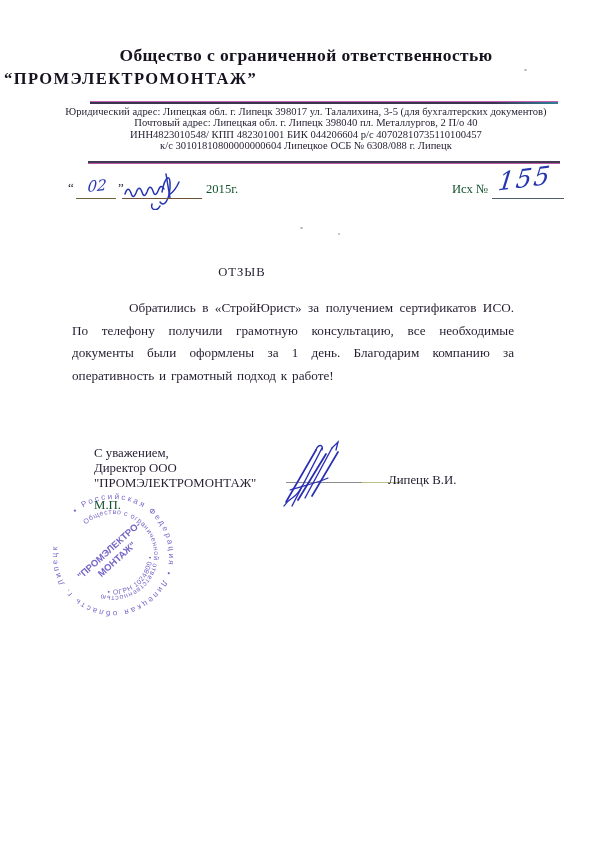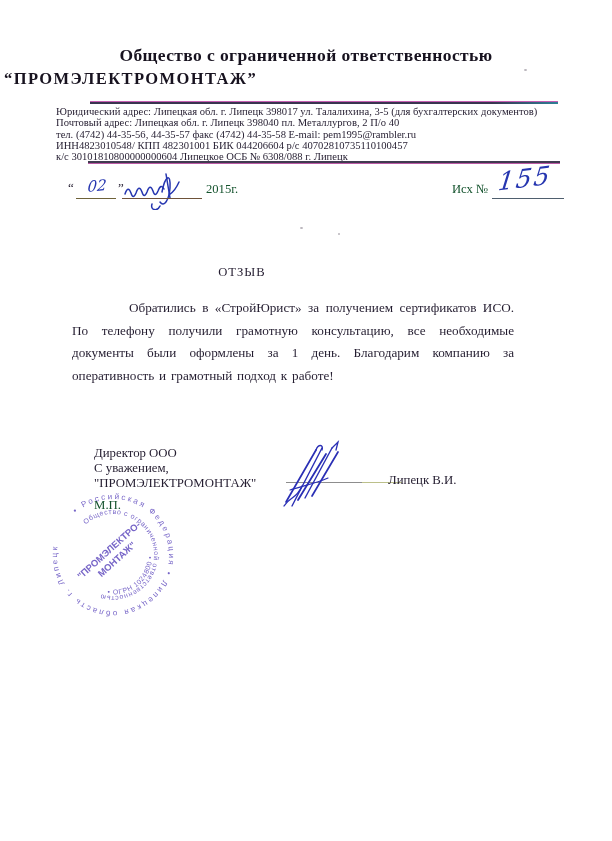--- a/index.html
+++ b/index.html
@@ -20,21 +20,21 @@
   .rule-top{
     position:absolute;top:87px;left:90px;width:468px;height:2px;
     background:linear-gradient(90deg,#3a3450 0%,#3a3450 86%,#2e7f96 100%);
     border-top:1px solid #c75fb2;
   }
   .rule-bottom{
     position:absolute;top:147px;left:88px;width:472px;height:2px;
     background:#413a50;border-bottom:1px solid #bb5aa5;
   }
   .letterhead{
-    position:absolute;top:92px;left:56px;width:500px;
+    position:absolute;top:92px;left:56px;width:500px;text-align:center;
     font-size:10.6px;line-height:11.3px;color:#241d30;
   }
   .letterhead div{white-space:nowrap;}
   
   .typed{position:absolute;font-size:12.6px;color:#14532d;}
   .q{position:absolute;font-size:13px;color:#241d30;}
   .hand{
     position:absolute;color:#2636b0;
     font-family:"DejaVu Serif","Liberation Serif",serif;font-style:italic;
   }
@@ -76,21 +76,20 @@
 <body>
 
 <div class="page">
 
   <div class="org-type">Общество  с ограниченной ответственностью</div>
   <div class="org-name">“ПРОМЭЛЕКТРОМОНТАЖ”</div>
   <div class="rule-top"></div>
   <div class="letterhead">
     <div>Юридический адрес: Липецкая обл. г. Липецк 398017  ул. Талалихина, 3-5 (для бухгалтерских документов)</div>
     <div>Почтовый адрес: Липецкая обл. г. Липецк 398040 пл. Металлургов, 2 П/о 40</div>
-    <div>тел.  (4742) 44-35-56,  44-35-57 факс (4742) 44-35-58 E-mail: pem1995@rambler.ru</div>
     <div>ИНН4823010548/ КПП 482301001  БИК 044206604 р/с 40702810735110100457</div>
     <div>к/с 30101810800000000604 Липецкое ОСБ № 6308/088 г. Липецк</div>
   </div>
   <div class="rule-bottom"></div>
 
   <span class="q" style="top:166px;left:68px;">“</span>
   <span class="hand day">02</span>
   <div class="uline" style="top:184px;left:76px;width:40px;background:#6e6239;"></div>
   <span class="q" style="top:166px;left:118px;">”</span>
 
@@ -107,22 +106,22 @@
 
   <span class="typed" style="top:168px;left:206px;">2015г.</span>
   <span class="typed" style="top:168px;left:452px;">Исх №</span>
   <span class="hand refnum">155</span>
   <div class="uline" style="top:184px;left:492px;width:72px;background:#4f5f6e;"></div>
 
   <div class="review-heading">ОТЗЫВ</div>
   <div class="review-body">Обратились в «СтройЮрист» за получением сертификатов ИСО. По телефону получили грамотную консультацию, все необходимые документы были оформлены за 1 день. Благодарим компанию за оперативность и грамотный подход к работе!</div>
 
   <div class="closing">
+    <div>С уважением,</div>
     <div>Директор ООО</div>
-    <div>С уважением,</div>
     <div>"ПРОМЭЛЕКТРОМОНТАЖ"</div>
   </div>
   <div class="seal-mark">М.П.</div>
 
   <div class="sig-line"></div>
   <div class="sig-line2"></div>
 
   <svg class="sig-svg" viewBox="0 0 100 74">
     <g fill="none" stroke="#2a2fb5" stroke-linecap="round">
       <path d="M14,64 L44,12" stroke-width="1.7"></path>

